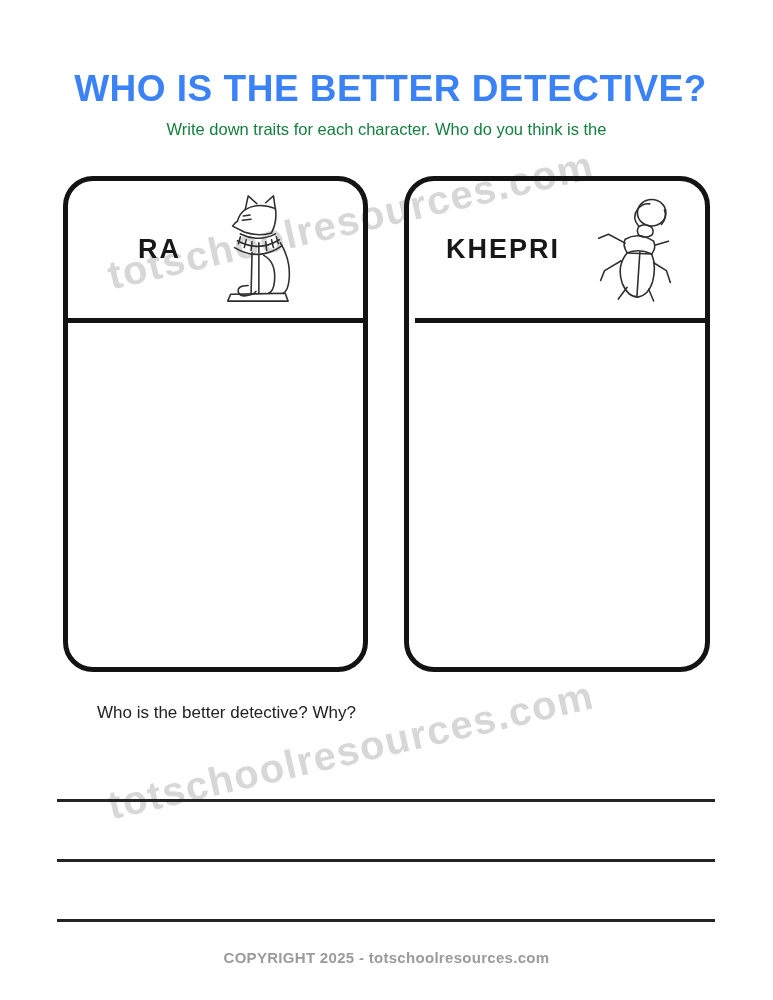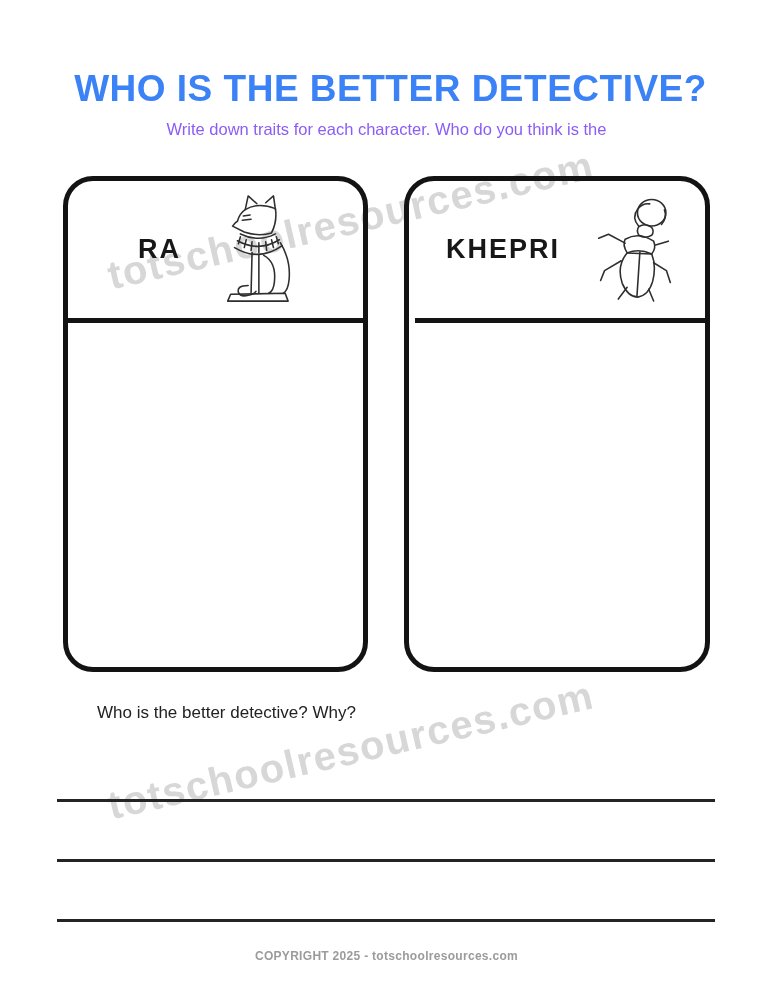--- a/index.html
+++ b/index.html
@@ -36,21 +36,21 @@
     text-align:center;
     font-size:37px; font-weight:bold;
     letter-spacing:0.5px;
     color:#3b82f6;
   }
 
   .subtitle {
     position:absolute; left:0; top:120px; width:773px;
     text-align:center;
     font-size:16.5px; line-height:19px;
-    color:#8b5cf6;
+    color:#15803d;
   }
 
   .card {
     position:absolute; top:176px;
     height:496px;
     border:5px solid #131313;
     border-radius:30px;
     background:transparent;
   }
   .card-left  { left:63px;  width:305px; }
@@ -84,21 +84,21 @@
     width:658px; height:2.5px;
     background:#242424;
   }
   .line1 { top:799px; }
   .line2 { top:859px; }
   .line3 { top:919px; }
 
   .footer {
     position:absolute; left:0; top:949px; width:773px;
     text-align:center;
-    font-size:12px; font-weight:bold;
+    font-size:15px; font-weight:bold;
     letter-spacing:0.3px;
     color:#9b9b9b;
   }
 </style>
 </head>
 <body>
 
 <div class="page">
 
   <div class="watermark wm1">totschoolresources.com</div>

